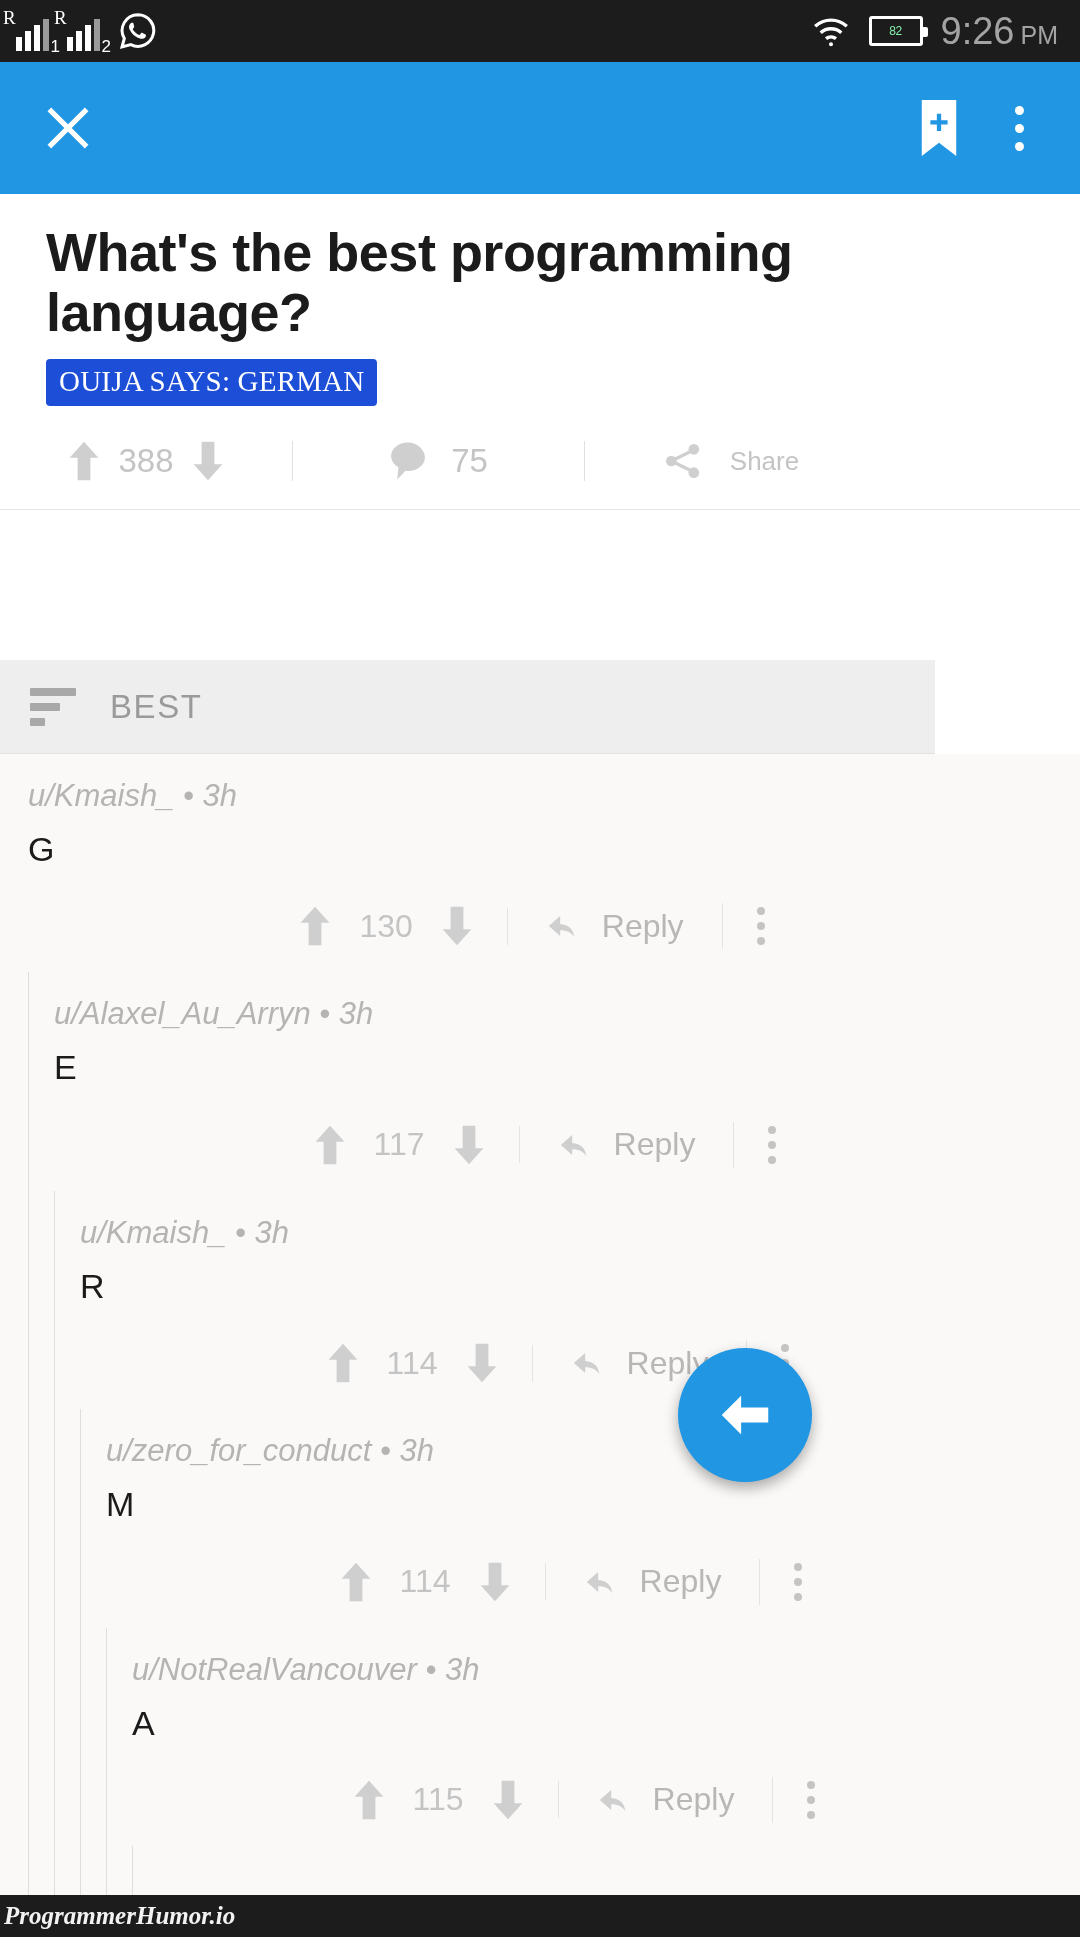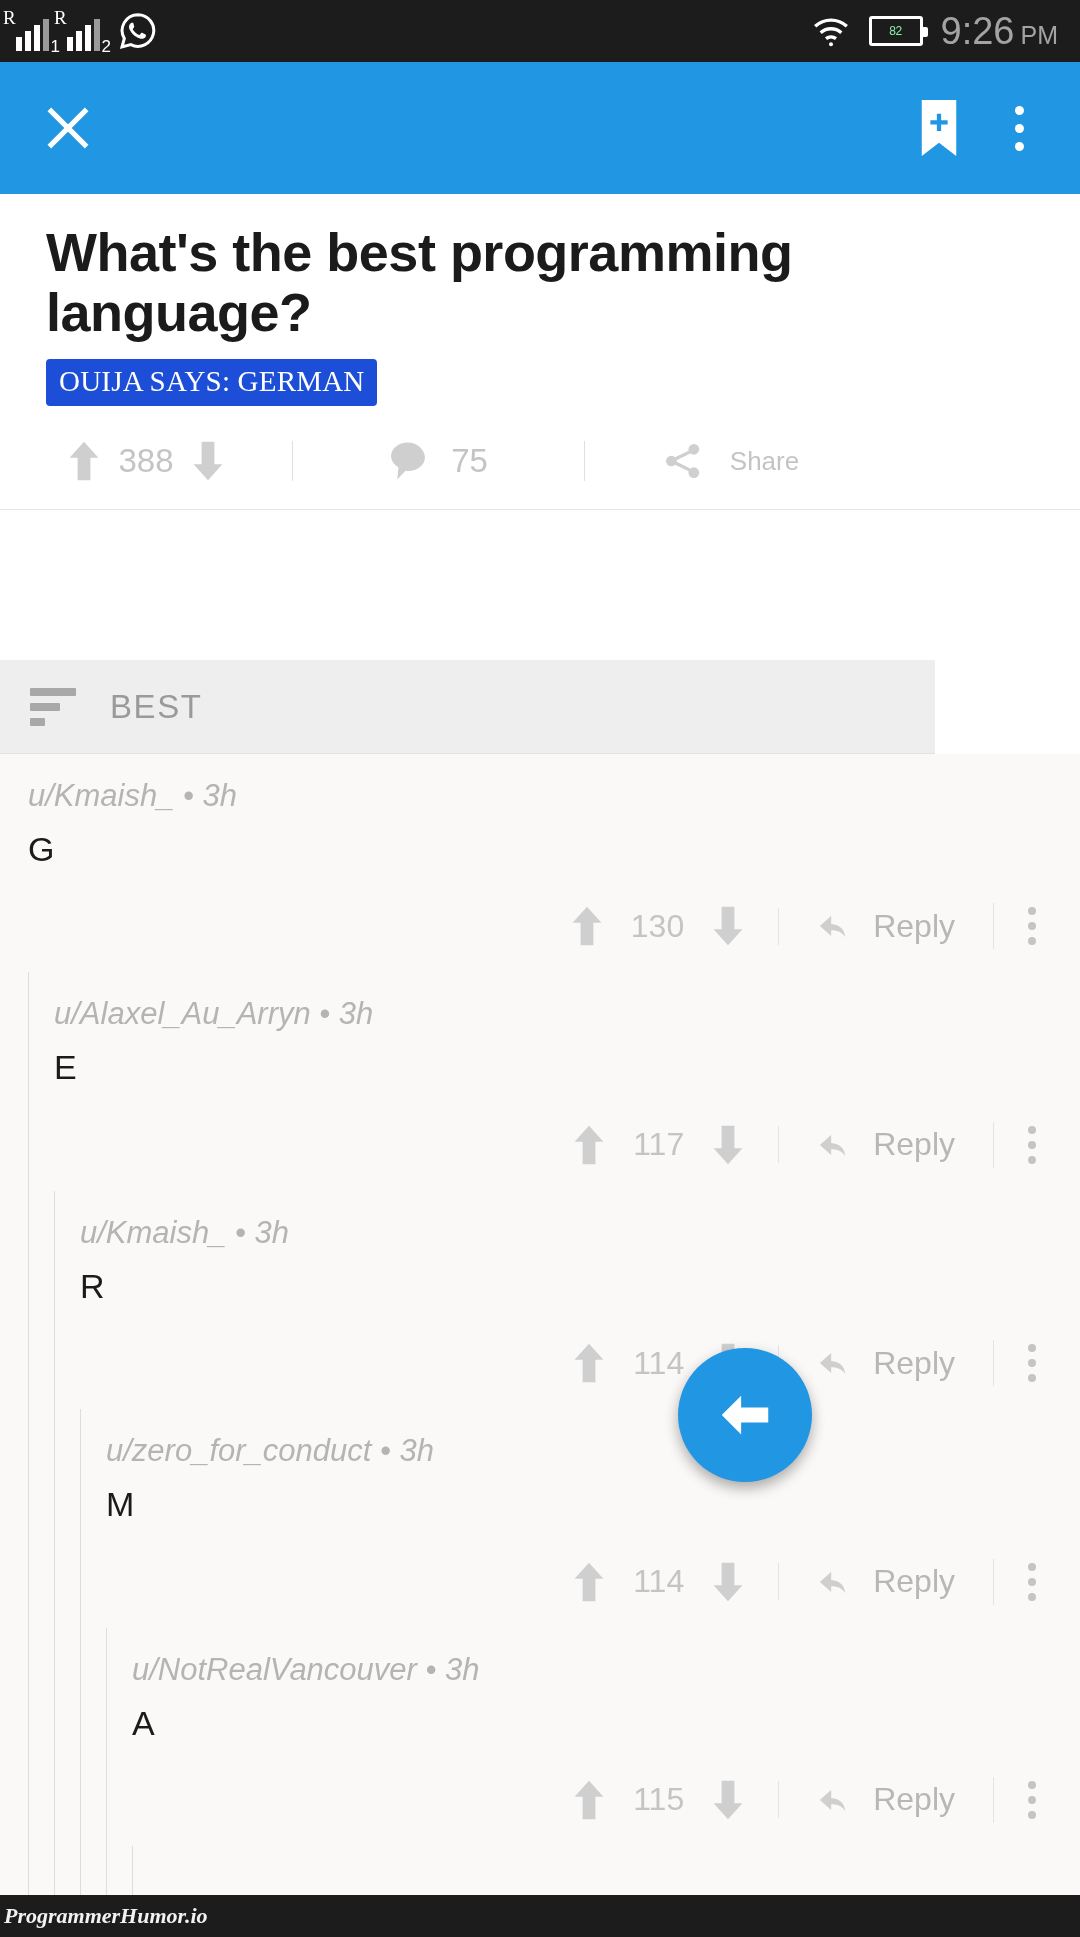--- a/index.html
+++ b/index.html
@@ -110,21 +110,21 @@
     height: 1183px; background:#faf9f8; overflow:hidden;
   }
   .comment { position: relative; }
   .thread-line {
     position:absolute; left: 0; top: 0; bottom: 0; width: 1px; background:#e0dedd;
   }
   .c-inner { padding-top: 26px; }
   .c-meta { color:#b6b4b2; font-size: 31px; line-height: 1; font-style: italic; }
   .c-body { color:#1b1b1b; font-size: 34px; margin-top: 20px; line-height: 1.1; }
   .c-actions {
-    display:flex; align-items:center; justify-content:flex-end;
+    display:flex; align-items:center; justify-content:center;
     height: 92px; padding-right: 18px; margin-top: 12px;
   }
   .ca-votes { display:flex; align-items:center; gap: 28px; padding-right: 34px; }
   .ca-count { color:#c4c4c4; font-size: 32px; }
   .ca-reply { display:flex; align-items:center; gap: 22px; padding: 0 38px; border-left:1px solid #e6e4e3; }
   .ca-reply span { color:#b9b7b5; font-size: 32px; }
   .ca-kebab { display:flex; flex-direction:column; gap: 7px; padding: 4px 26px 4px 34px; border-left:1px solid #e6e4e3; cursor:pointer; }
   .ca-kebab span { display:block; width: 8px; height: 8px; border-radius:50%; background:#c6c4c2; }
   .ic-reply { width: 34px; height: 34px; }
 
@@ -137,21 +137,21 @@
   }
   .fab svg { width: 62px; height: 62px; }
 
   
   .watermark {
     position:absolute; bottom: 0; left: 0; width: 1080px; height: 42px;
     background: #1c1c1c; display:flex; align-items:center;
   }
   .watermark span {
     color:#f2f2f2; font-family:"Liberation Serif", serif;
-    font-style: italic; font-weight: 700; font-size: 22px; padding-left: 4px;
+    font-style: italic; font-weight: 700; font-size: 25px; padding-left: 4px;
   }
 </style>
 </head>
 <body>
 
 <div id="app">
 
   <div class="statusbar">
     <div class="sb-left">
       <div class="sim">

